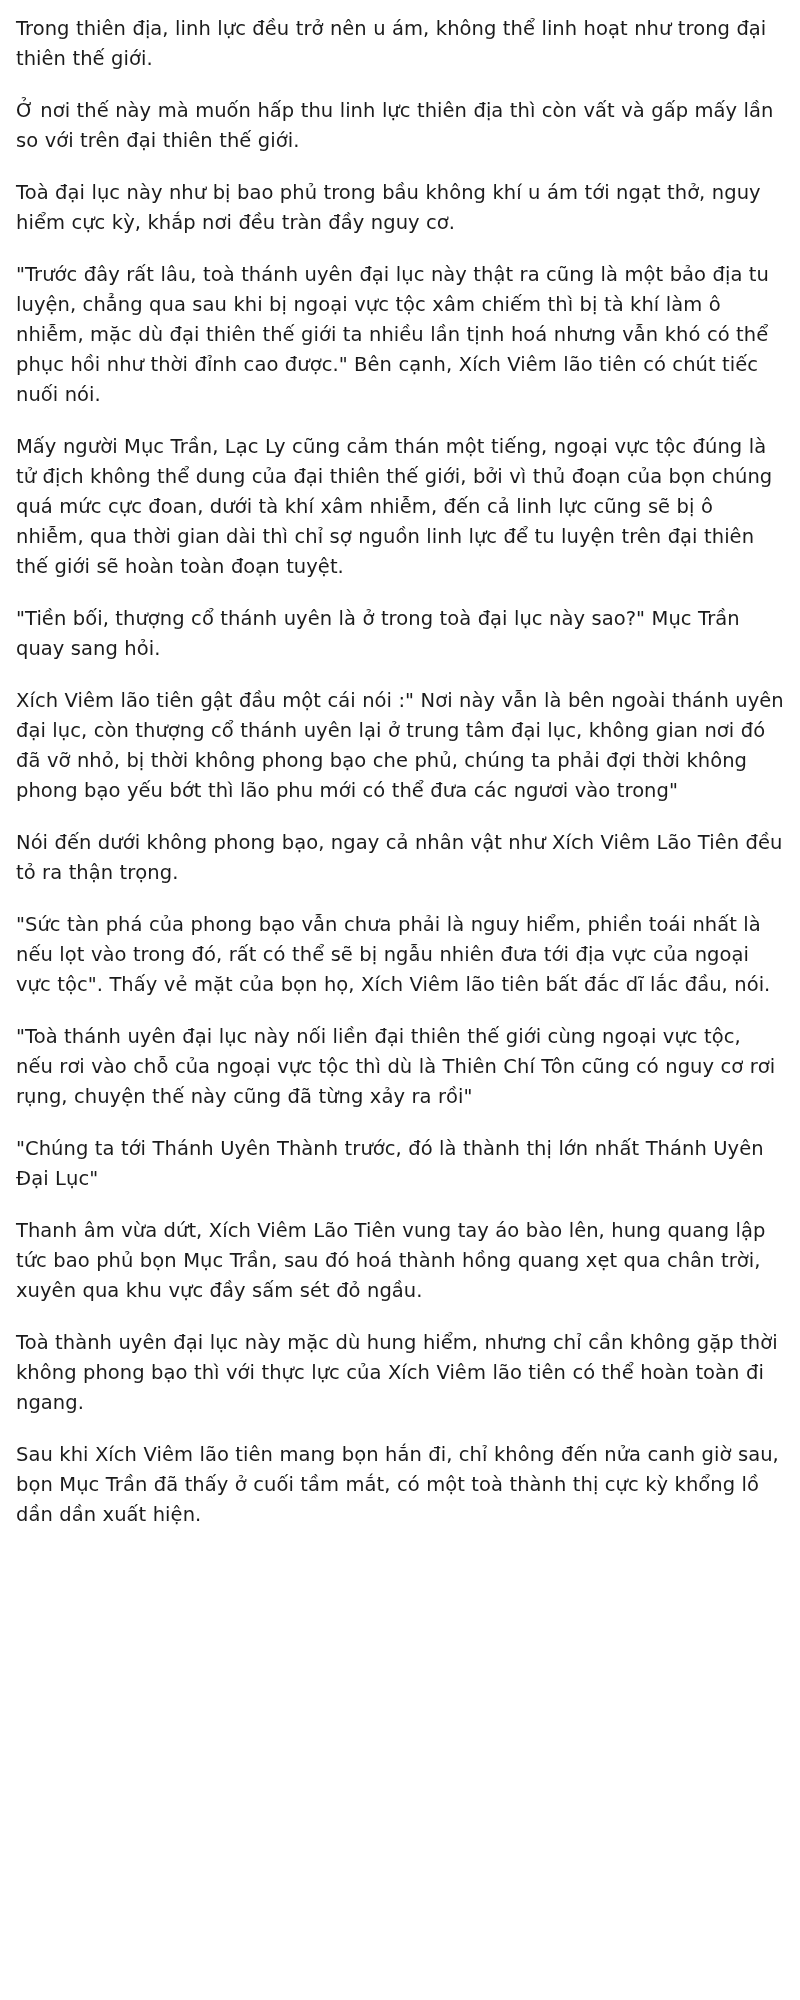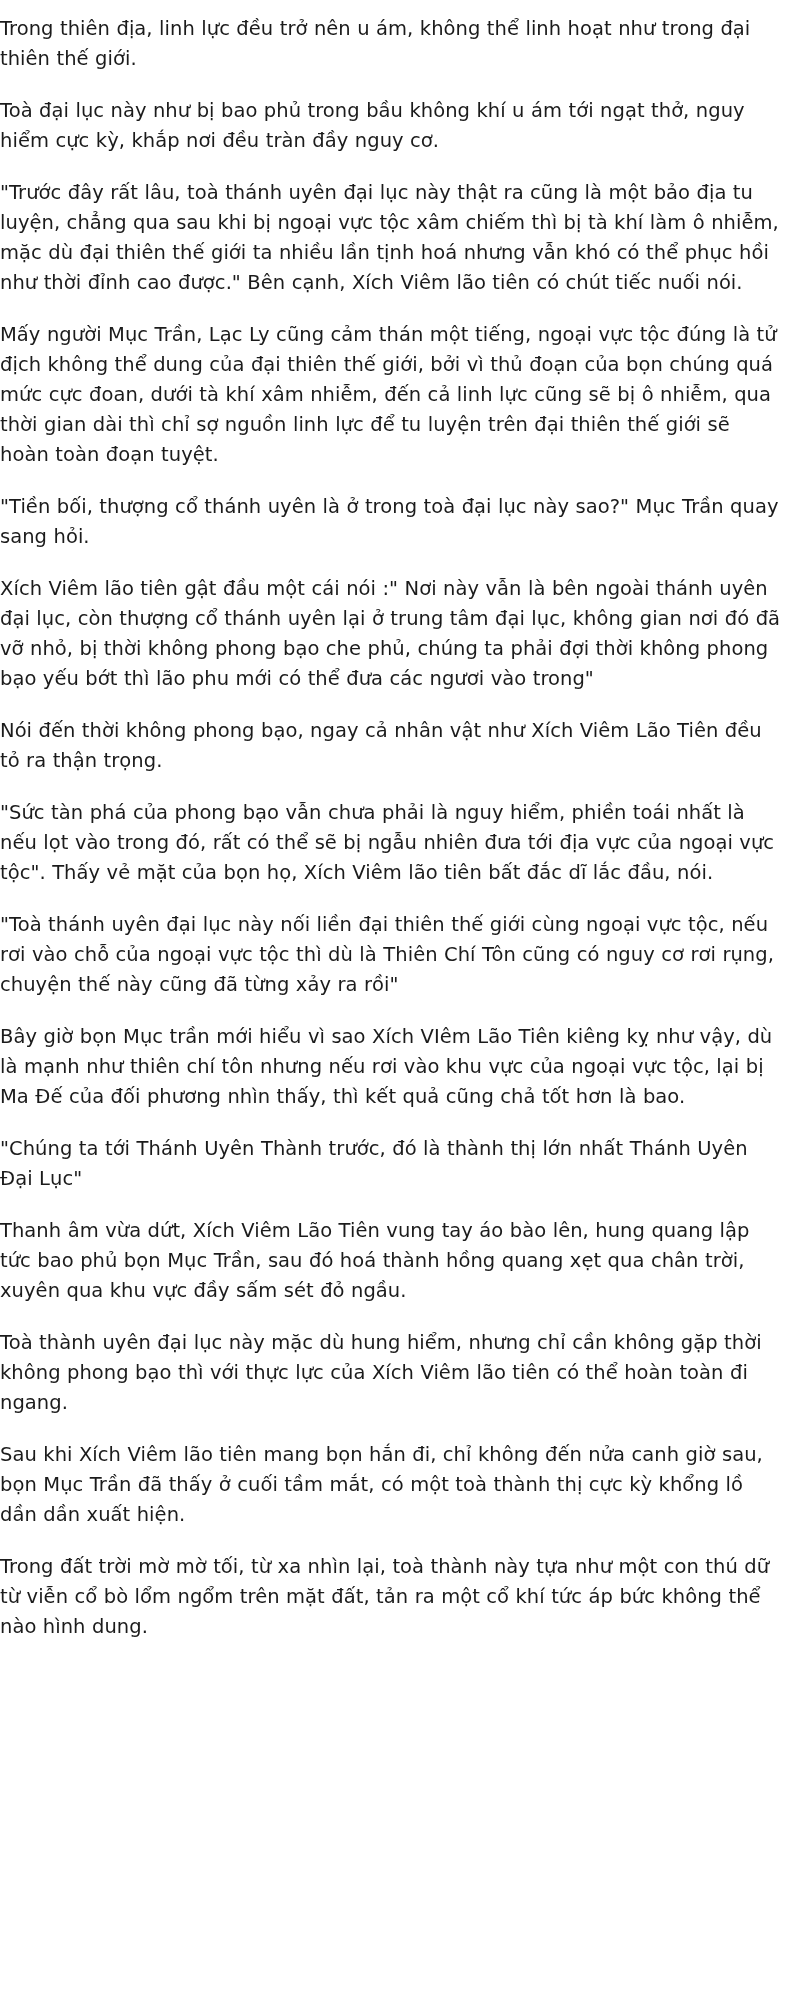--- a/index.html
+++ b/index.html
@@ -10,48 +10,47 @@
   body {
     width: 800px;
     min-height: 2000px;
     font-family: "DejaVu Sans", sans-serif;
     color: #1b1b1b;
   }
   .page {
     width: 800px;
     min-height: 2000px;
     box-sizing: border-box;
-    padding: 14px 16px 10px 0;
+    padding: 14px 16px 10px 16px;
     background: #ffffff;
   }
   .para {
     font-size: 19.5px;
     line-height: 30px;
     margin: 0 0 22px 0;
     text-align: left;
     letter-spacing: 0.05px;
     word-spacing: 0.2px;
     color: #1b1b1b;
   }
   .para:last-child {
     margin-bottom: 0;
   }
 </style>
 </head>
 <body>
 
 <div class="page">
   <p class="para">Trong thiên địa, linh lực đều trở nên u ám, không thể linh hoạt như trong đại thiên thế giới.</p>
+  <p class="para">Ở nơi thế này mà muốn hấp thu linh lực thiên địa thì còn vất và gấp mấy lần so với trên đại thiên thế giới.</p>
   <p class="para">Toà đại lục này như bị bao phủ trong bầu không khí u ám tới ngạt thở, nguy hiểm cực kỳ, khắp nơi đều tràn đầy nguy cơ.</p>
   <p class="para">"Trước đây rất lâu, toà thánh uyên đại lục này thật ra cũng là một bảo địa tu luyện, chẳng qua sau khi bị ngoại vực tộc xâm chiếm thì bị tà khí làm ô nhiễm, mặc dù đại thiên thế giới ta nhiều lần tịnh hoá nhưng vẫn khó có thể phục hồi như thời đỉnh cao được." Bên cạnh, Xích Viêm lão tiên có chút tiếc nuối nói.</p>
   <p class="para">Mấy người Mục Trần, Lạc Ly cũng cảm thán một tiếng, ngoại vực tộc đúng là tử địch không thể dung của đại thiên thế giới, bởi vì thủ đoạn của bọn chúng quá mức cực đoan, dưới tà khí xâm nhiễm, đến cả linh lực cũng sẽ bị ô nhiễm, qua thời gian dài thì chỉ sợ nguồn linh lực để tu luyện trên đại thiên thế giới sẽ hoàn toàn đoạn tuyệt.</p>
   <p class="para">"Tiền bối, thượng cổ thánh uyên là ở trong toà đại lục này sao?" Mục Trần quay sang hỏi.</p>
   <p class="para">Xích Viêm lão tiên gật đầu một cái nói :" Nơi này vẫn là bên ngoài thánh uyên đại lục, còn thượng cổ thánh uyên lại ở trung tâm đại lục, không gian nơi đó đã vỡ nhỏ, bị thời không phong bạo che phủ, chúng ta phải đợi thời không phong bạo yếu bớt thì lão phu mới có thể đưa các ngươi vào trong"</p>
-  <p class="para">Nói đến thời không phong bạo, ngay cả nhân vật như Xích Viêm Lão Tiên đều tỏ ra thận trọng.</p>
+  <p class="para">Nói đến dưới không phong bạo, ngay cả nhân vật như Xích Viêm Lão Tiên đều tỏ ra thận trọng.</p>
   <p class="para">"Sức tàn phá của phong bạo vẫn chưa phải là nguy hiểm, phiền toái nhất là nếu lọt vào trong đó, rất có thể sẽ bị ngẫu nhiên đưa tới địa vực của ngoại vực tộc". Thấy vẻ mặt của bọn họ, Xích Viêm lão tiên bất đắc dĩ lắc đầu, nói.</p>
   <p class="para">"Toà thánh uyên đại lục này nối liền đại thiên thế giới cùng ngoại vực tộc, nếu rơi vào chỗ của ngoại vực tộc thì dù là Thiên Chí Tôn cũng có nguy cơ rơi rụng, chuyện thế này cũng đã từng xảy ra rồi"</p>
-  <p class="para">Bây giờ bọn Mục trần mới hiểu vì sao Xích VIêm Lão Tiên kiêng kỵ như vậy, dù là mạnh như thiên chí tôn nhưng nếu rơi vào khu vực của ngoại vực tộc, lại bị Ma Đế của đối phương nhìn thấy, thì kết quả cũng chả tốt hơn là bao.</p>
   <p class="para">"Chúng ta tới Thánh Uyên Thành trước, đó là thành thị lớn nhất Thánh Uyên Đại Lục"</p>
   <p class="para">Thanh âm vừa dứt, Xích Viêm Lão Tiên vung tay áo bào lên, hung quang lập tức bao phủ bọn Mục Trần, sau đó hoá thành hồng quang xẹt qua chân trời, xuyên qua khu vực đầy sấm sét đỏ ngầu.</p>
   <p class="para">Toà thành uyên đại lục này mặc dù hung hiểm, nhưng chỉ cần không gặp thời không phong bạo thì với thực lực của Xích Viêm lão tiên có thể hoàn toàn đi ngang.</p>
   <p class="para">Sau khi Xích Viêm lão tiên mang bọn hắn đi, chỉ không đến nửa canh giờ sau, bọn Mục Trần đã thấy ở cuối tầm mắt, có một toà thành thị cực kỳ khổng lồ dần dần xuất hiện.</p>
-  <p class="para">Trong đất trời mờ mờ tối, từ xa nhìn lại, toà thành này tựa như một con thú dữ từ viễn cổ bò lổm ngổm trên mặt đất, tản ra một cổ khí tức áp bức không thể nào hình dung.</p>
 </div>
 
 </body></html>

